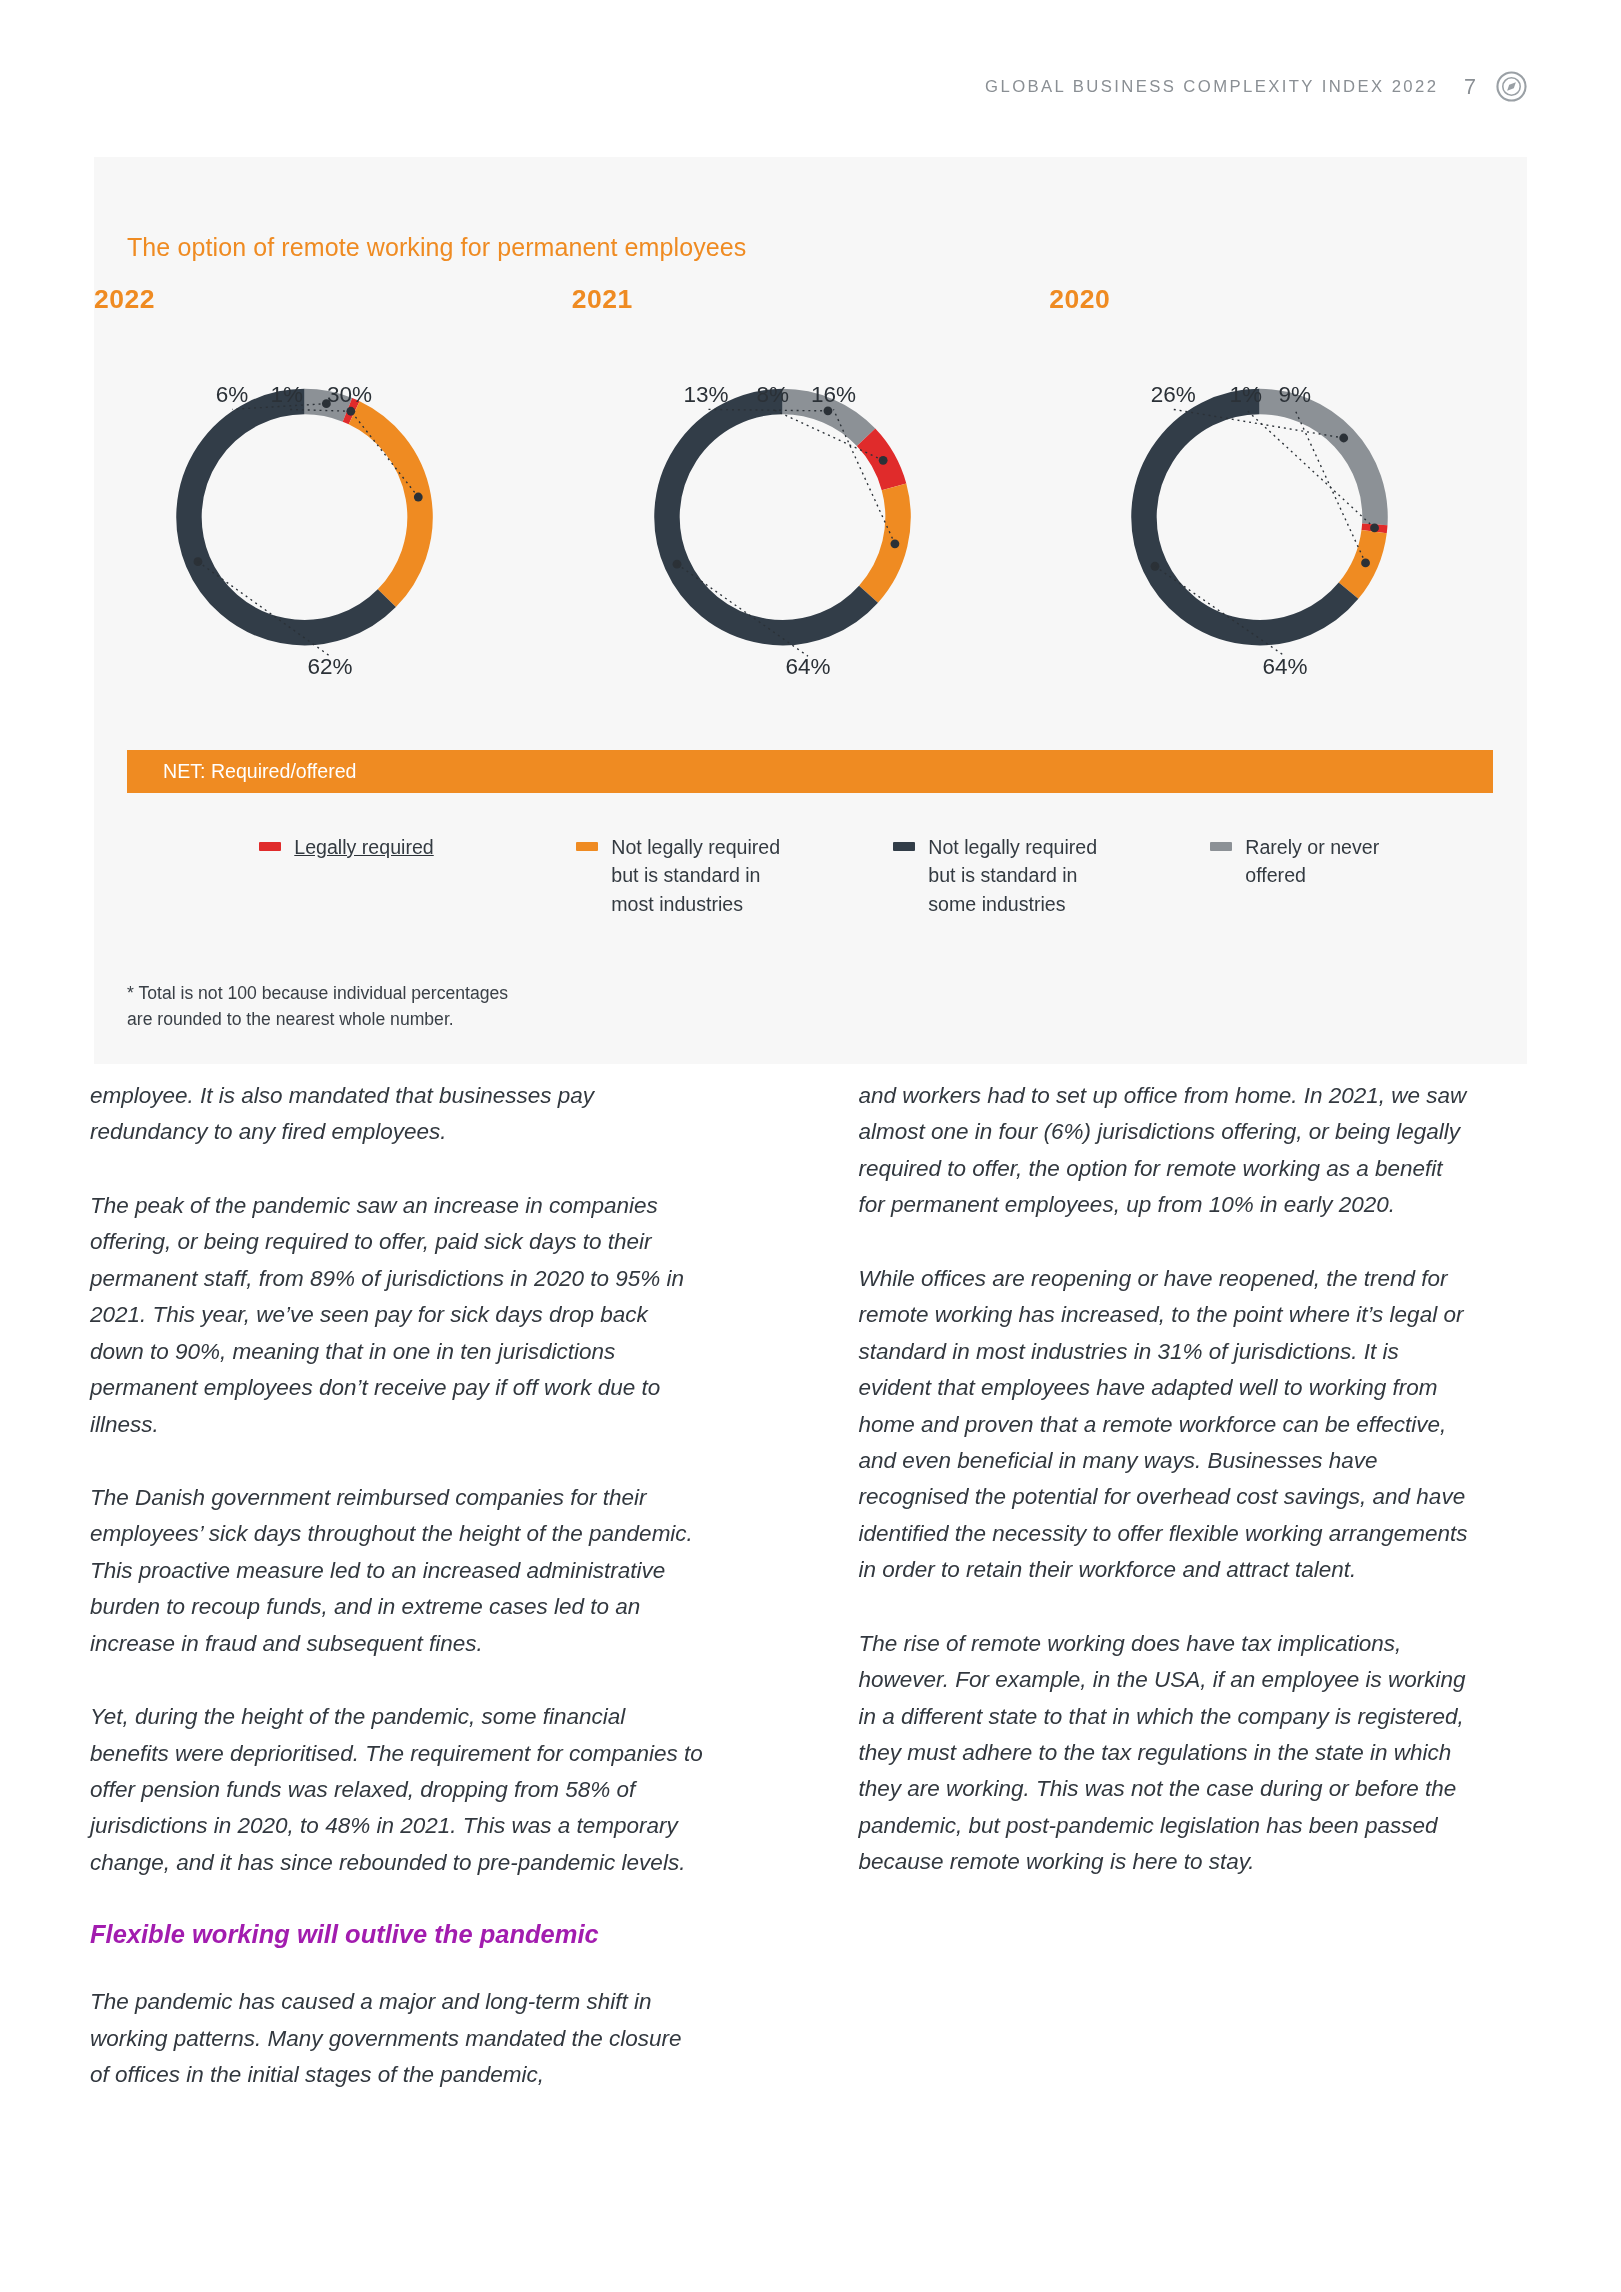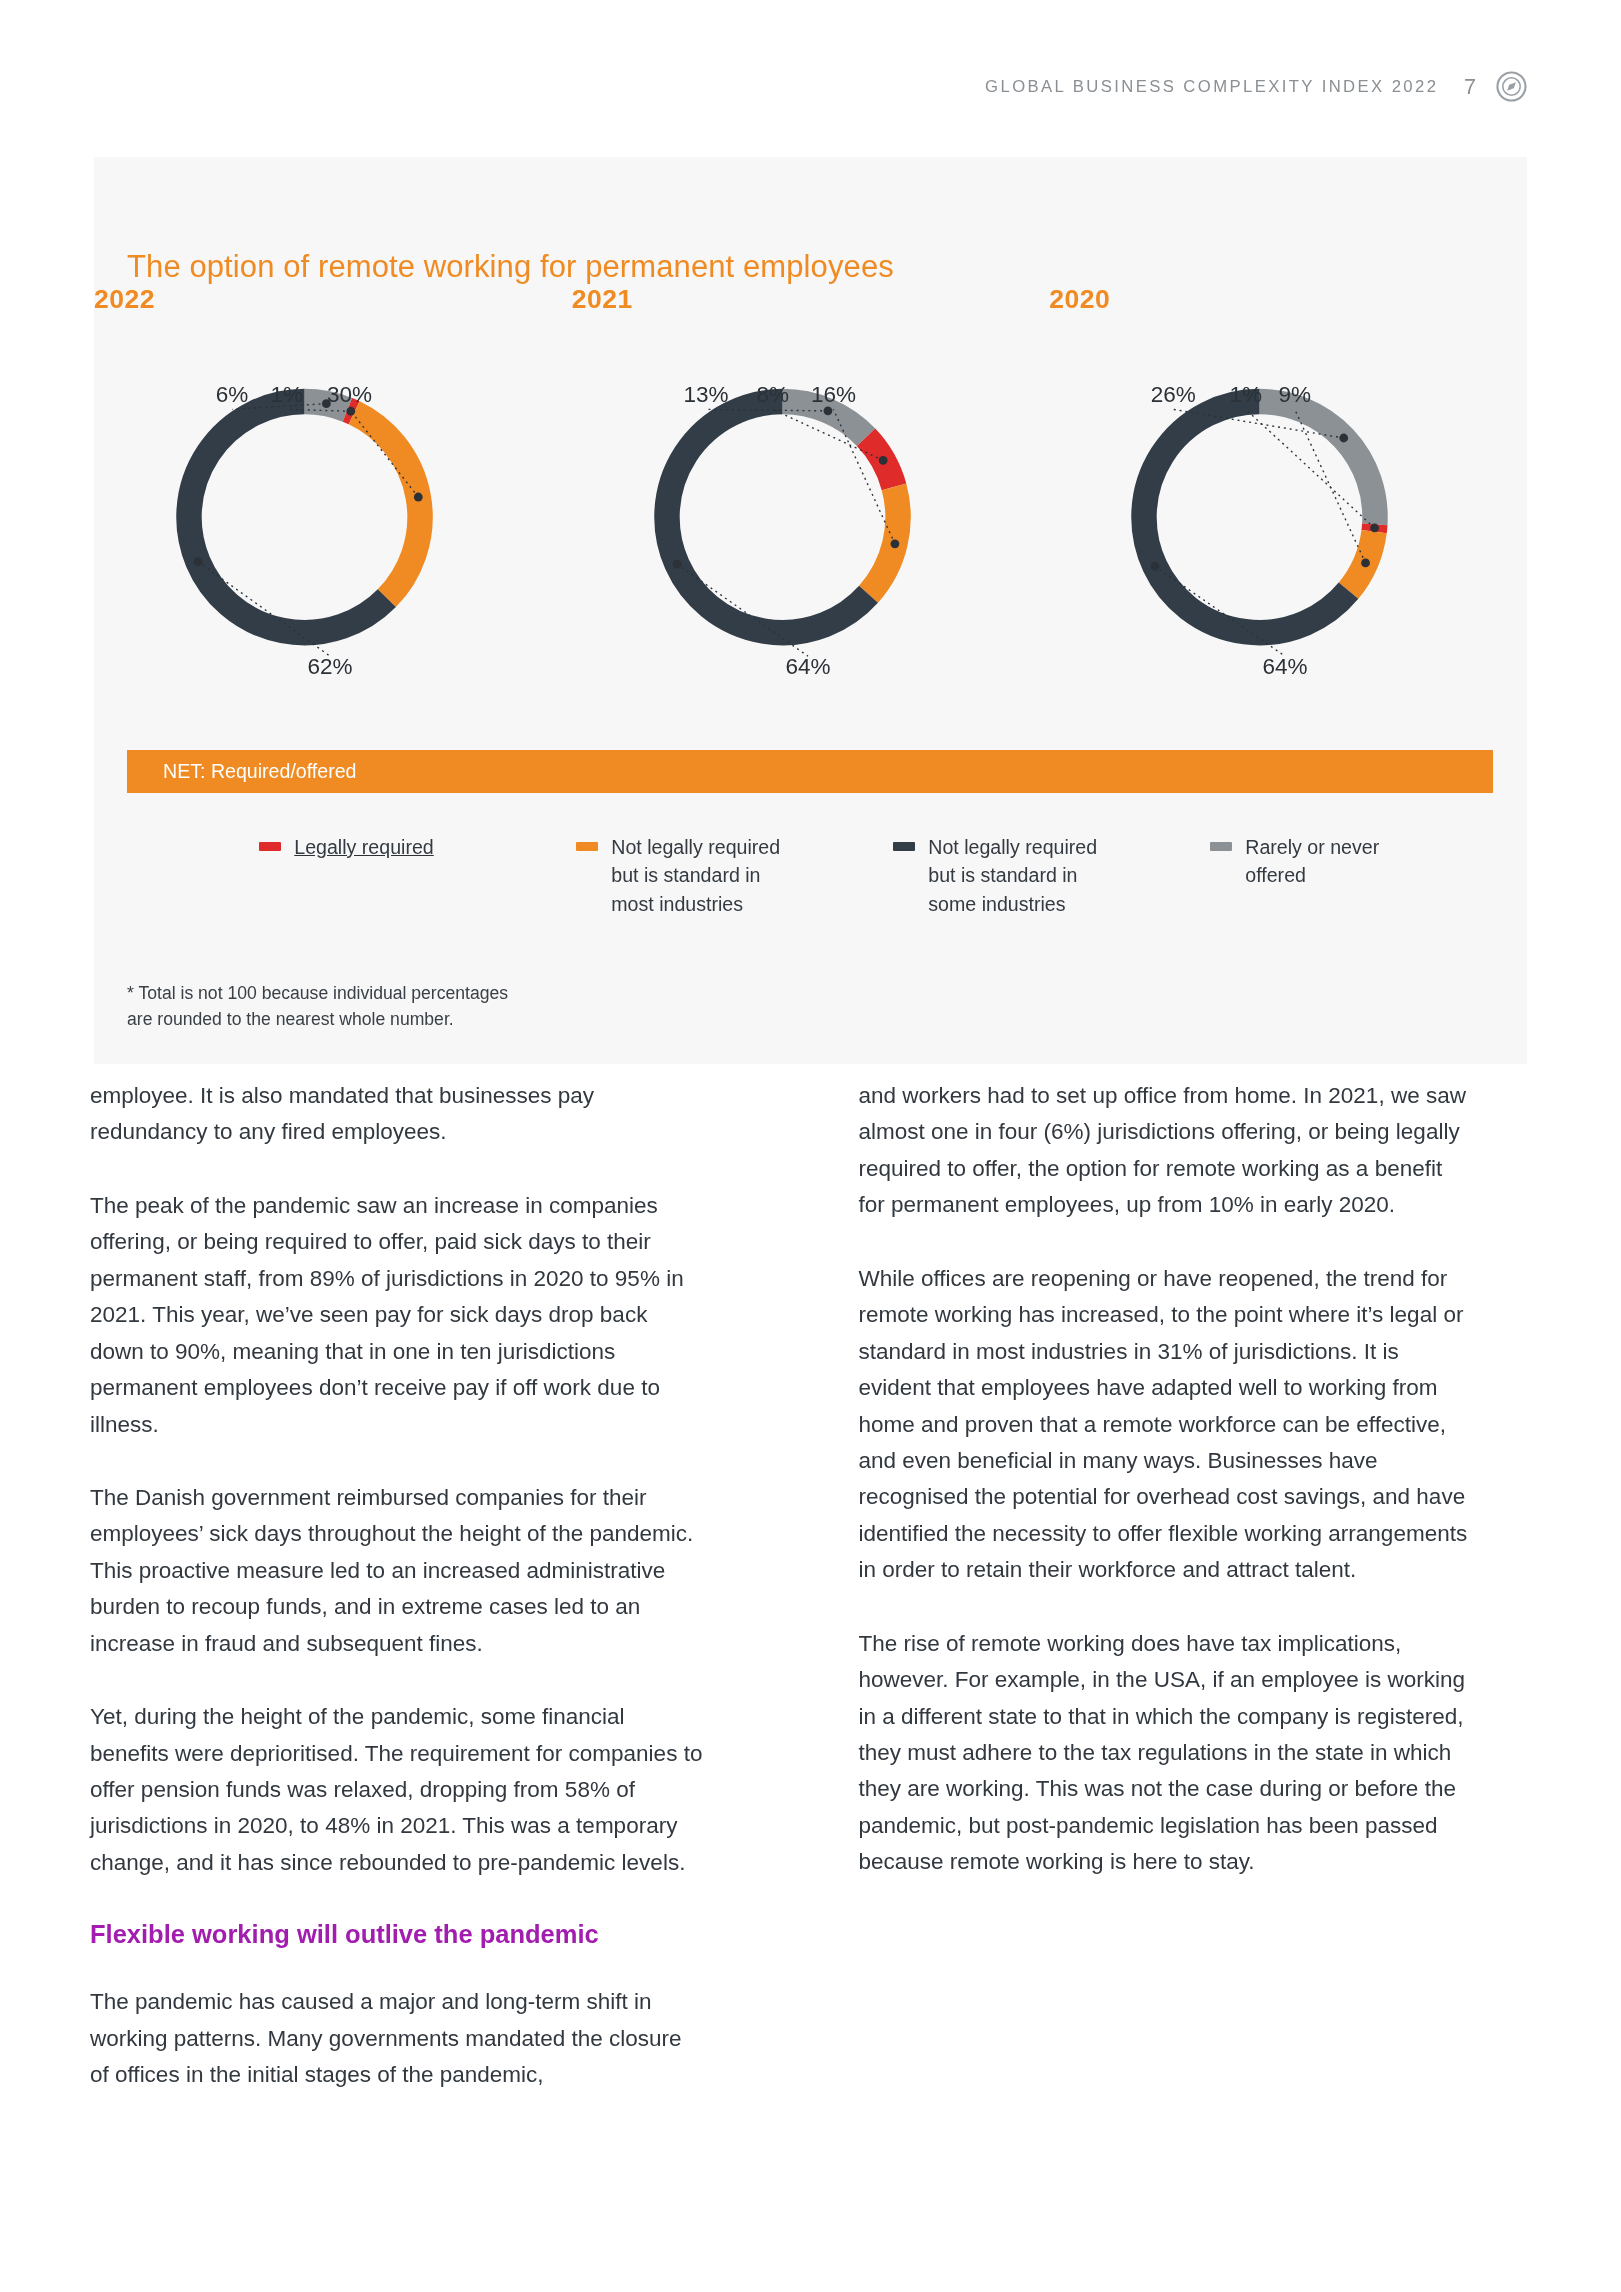--- a/index.html
+++ b/index.html
@@ -50,25 +50,24 @@
     left: 94px;
     top: 157px;
     width: 1433px;
     height: 907px;
     background: #f7f7f7;
   }
   .chart-title {
     position: absolute;
     left: 33px;
     top: 76px;
-    font-size: 31px;
+    font-size: 25px;
     color: #ef8b22;
     font-weight: 400;
     letter-spacing: 0.1px;
-    margin-top: 16px;
   }
 
   .donuts-row {
     position: absolute;
     left: 0;
     top: 127px;
     width: 1433px;
     display: flex;
   }
   .donut-cell {
@@ -170,20 +169,21 @@
   .body-columns {
     position: absolute;
     left: 90px;
     top: 1078px;
     width: 1382px;
     display: flex;
     gap: 155px;
   }
   .col {
     width: 614px;
+    font-style: italic;
   }
   .col p {
     margin: 0 0 37px 0;
     font-size: 22.5px;
     line-height: 1.62;
     color: #32383f;
   }
   .section-heading {
     margin: 11.8px 0 33px 0;
     font-size: 25.5px;

